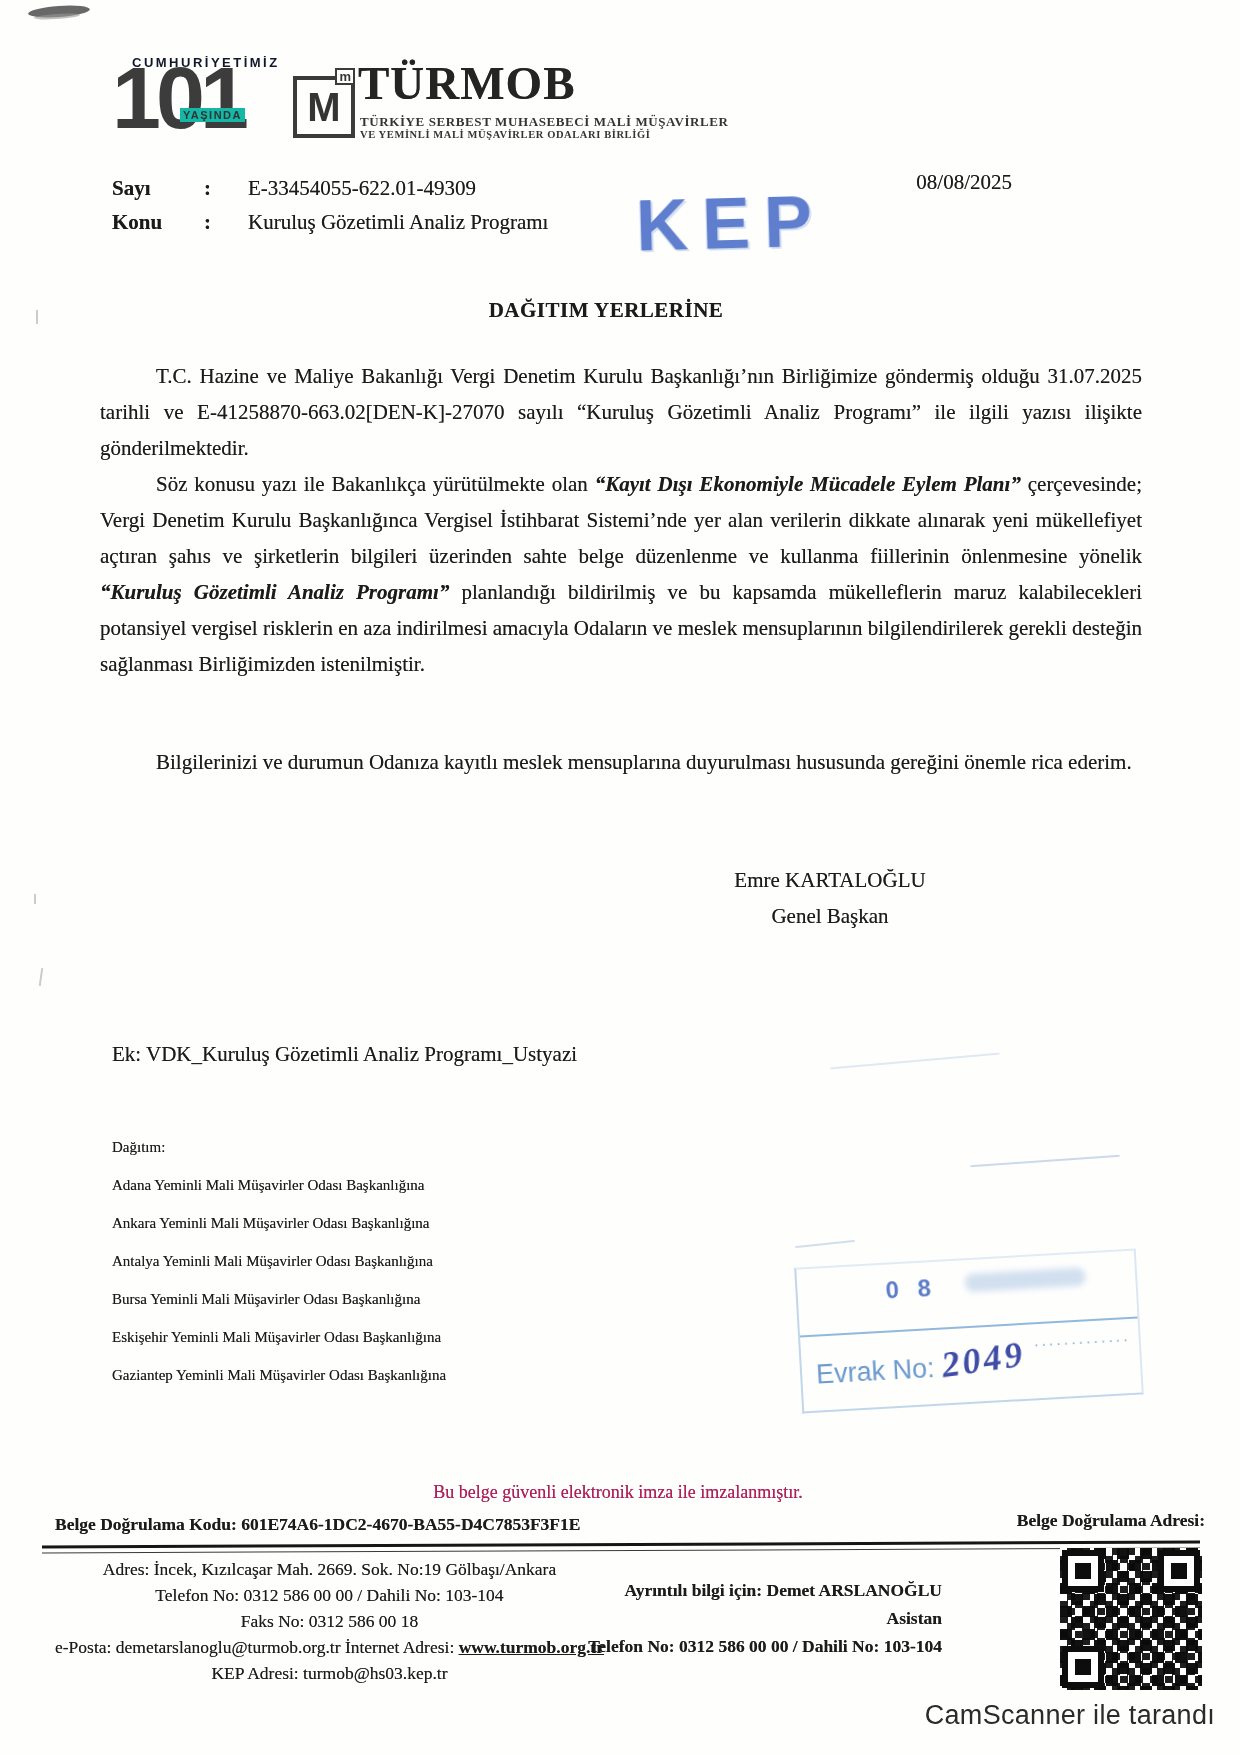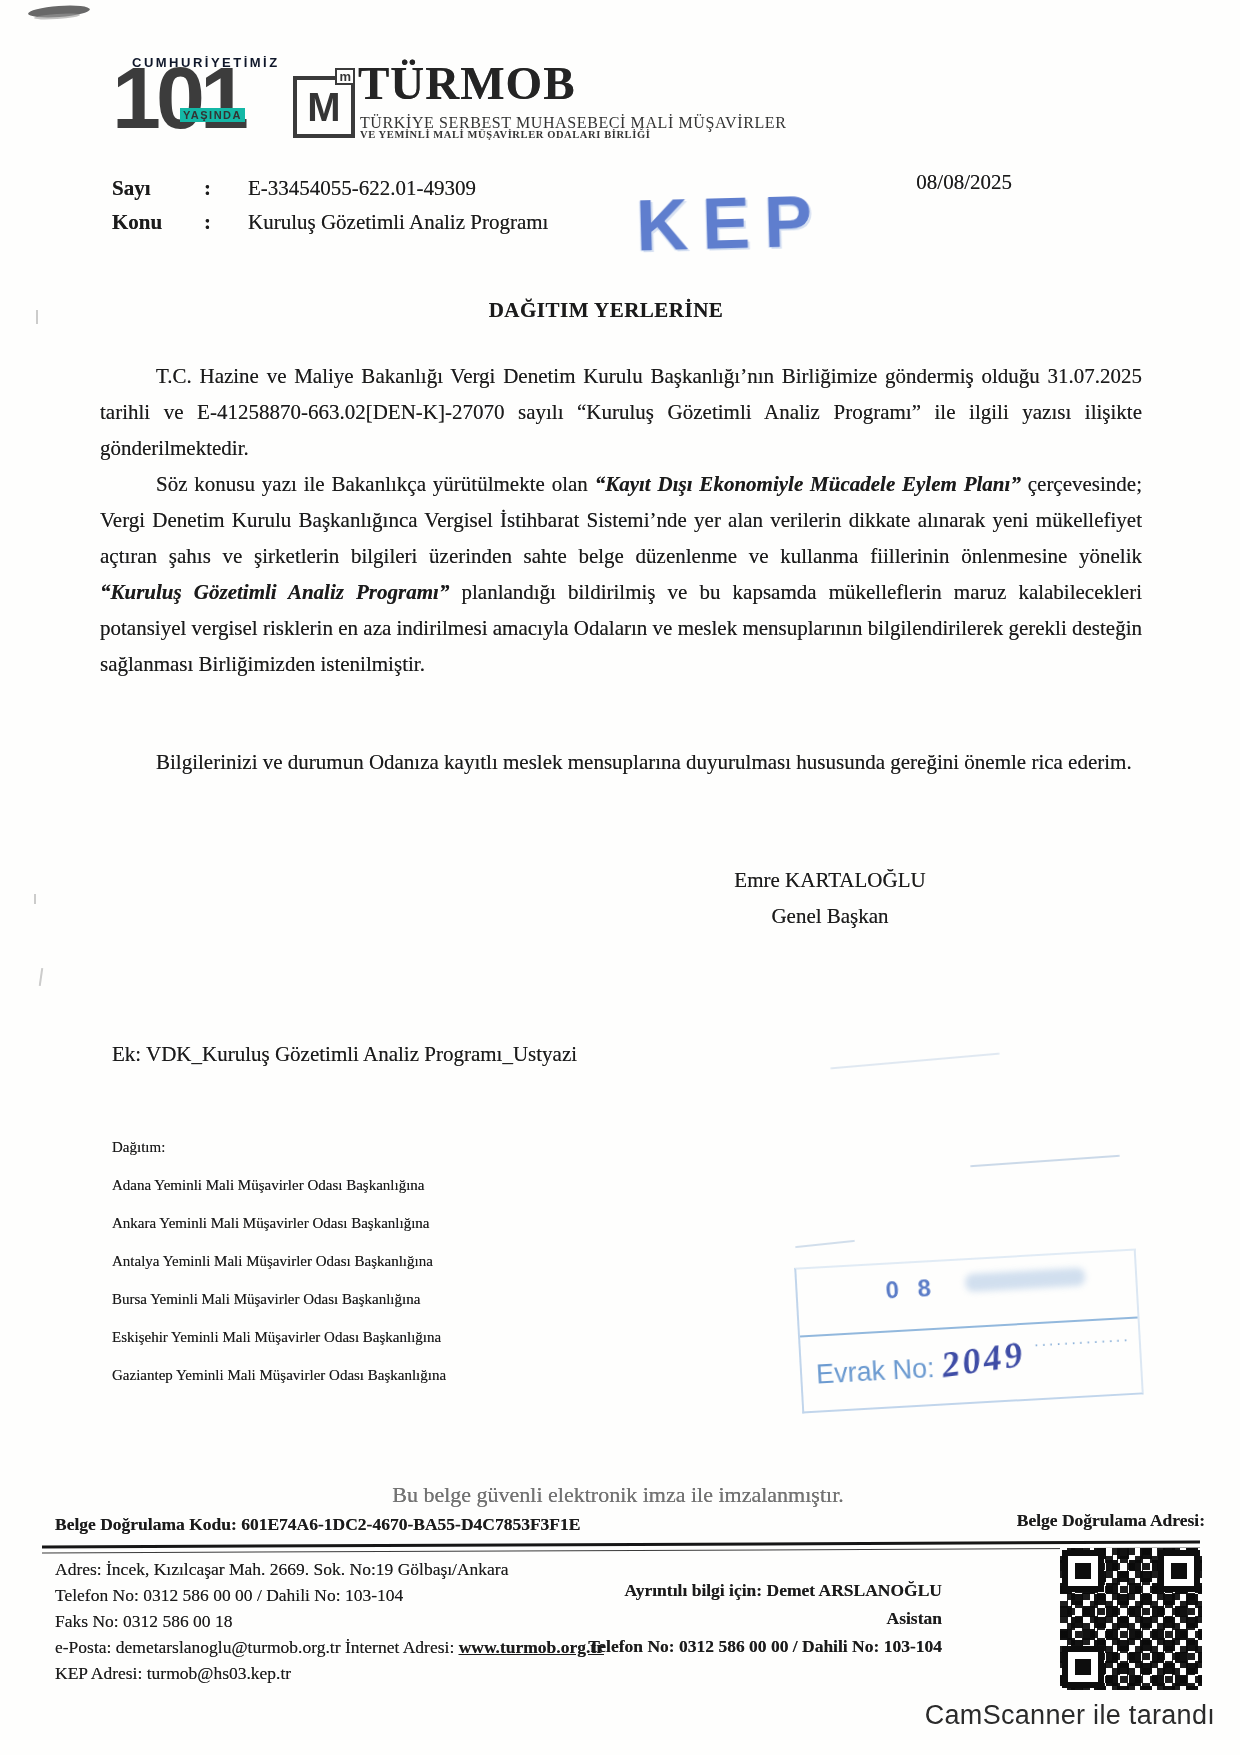--- a/index.html
+++ b/index.html
@@ -15,21 +15,21 @@
   .corner-curl2{position:absolute;left:34px;top:14px;width:46px;height:5px;background:#9a9a9a;border-radius:50%;transform:rotate(-4deg);opacity:.6;}
   .edge-mark{position:absolute;background:#9a9a9a;opacity:.5;}
 
   
   .lh-over{position:absolute;left:132px;top:55px;font-family:"Liberation Sans",sans-serif;font-weight:bold;font-size:13px;letter-spacing:2.5px;color:#0f172a;}
   .lh-digits{position:absolute;left:112px;top:58px;font-family:"Liberation Sans",sans-serif;font-weight:bold;font-size:88px;line-height:80px;letter-spacing:-5px;color:#3c3c3c;}
   .lh-yasinda{position:absolute;left:180px;top:108px;font-family:"Liberation Sans",sans-serif;font-weight:bold;font-size:11px;letter-spacing:1.5px;color:#333;background:#14b8a6;padding:1px 3px;}
   .m-box{position:absolute;left:293px;top:76px;width:54px;height:54px;border:4px solid #3b3b3b;background:#fefefd;text-align:center;font-family:"Liberation Sans",sans-serif;font-weight:bold;font-size:40px;line-height:54px;color:#353535;}
   .m-sup{position:absolute;right:-4px;top:-12px;font-size:13px;line-height:13px;background:#fefefd;border:2px solid #3b3b3b;padding:0 2px;color:#353535;}
   .org-name{position:absolute;left:358px;top:56px;font-weight:bold;font-size:47px;letter-spacing:1px;color:#242424;}
-  .org-sub1{position:absolute;left:360px;top:114px;font-weight:normal;font-size:16px;letter-spacing:.6px;color:#343434;}
+  .org-sub1{position:absolute;left:360px;top:114px;font-weight:bold;font-size:13px;letter-spacing:.6px;color:#343434;}
   .org-sub2{position:absolute;left:360px;top:129px;font-weight:bold;font-size:10.5px;letter-spacing:.6px;color:#343434;}
 
   
   .date{position:absolute;right:228px;top:170px;font-size:21px;}
   .ref-row{position:absolute;left:112px;font-size:21px;}
   .ref-row .lbl{display:inline-block;width:92px;font-weight:bold;}
   .ref-row .col{display:inline-block;width:44px;font-weight:bold;}
   .r1{top:176px;} .r2{top:210px;}
 
   .kep-stamp{
@@ -59,25 +59,25 @@
     border:2px solid rgba(120,165,215,.45);border-top-color:rgba(140,180,220,.25);border-right-color:rgba(140,180,220,.3);
   }
   .stamp-top{position:relative;height:66px;border-bottom:2px solid rgba(110,160,210,.75);}
   .stamp-date{position:absolute;left:88px;top:12px;font-family:"Liberation Sans",sans-serif;font-weight:bold;font-size:24px;letter-spacing:6px;color:#4a6fc2;filter:blur(.6px);opacity:.9;}
   .stamp-smudge{position:absolute;left:168px;top:14px;width:120px;height:18px;background:#7fa6d4;opacity:.35;filter:blur(3px);border-radius:8px;}
   .evrak-row{position:relative;height:70px;font-family:"Liberation Sans",sans-serif;font-size:27px;line-height:70px;padding-left:14px;color:#6b9ad0;filter:blur(.3px);}
   .evrak-num{display:inline-block;font-family:"Liberation Serif",serif;font-style:italic;font-weight:bold;font-size:36px;color:#3f4da6;transform:rotate(-5deg) translateY(-3px);letter-spacing:3px;filter:none;}
   .evrak-dots{position:absolute;right:8px;bottom:18px;letter-spacing:3px;font-size:16px;color:#85add8;}
 
   
-  .signed-note{position:absolute;left:0;top:1482px;width:1236px;text-align:center;font-size:22px;color:#737373;}
+  .signed-note{position:absolute;left:0;top:1482px;width:1236px;text-align:center;font-size:18px;color:#be185d;}
   .verify-code{position:absolute;left:55px;top:1514px;font-size:17.5px;font-weight:bold;}
   .verify-addr{position:absolute;right:35px;top:1510px;font-size:17.5px;font-weight:bold;}
   .footer-rule{position:absolute;left:42px;top:1543px;width:1158px;height:4px;border-top:3px solid #161616;border-bottom:1px solid #3a3a3a;transform:rotate(-.25deg);}
-  .addr-block{position:absolute;left:55px;top:1556px;font-size:17.5px;line-height:26px;}
+  .addr-block{position:absolute;left:55px;top:1556px;font-size:17.5px;line-height:26px;text-align:center;}
   .addr-block .site{font-weight:bold;text-decoration:underline;}
   .contact-block{position:absolute;right:298px;top:1576px;width:560px;text-align:right;font-size:17.5px;line-height:28px;font-weight:bold;}
 
   .qr{position:absolute;right:38px;top:1548px;width:142px;height:142px;background-color:#fff;
       background-image:
         conic-gradient(rgba(10,10,10,.92) 90deg, rgba(255,255,255,0) 90deg 180deg, rgba(10,10,10,.92) 180deg 270deg, rgba(255,255,255,0) 270deg),
         conic-gradient(#111 90deg, #fff 90deg 180deg, #111 180deg 270deg, #fff 270deg);
       background-size:15px 15px, 23px 23px;}
   .qr .f{position:absolute;width:30px;height:30px;border:6px solid #0d0d0d;background:#fff;}
   .qr .f::after{content:"";position:absolute;left:7px;top:7px;width:16px;height:16px;background:#0d0d0d;}

